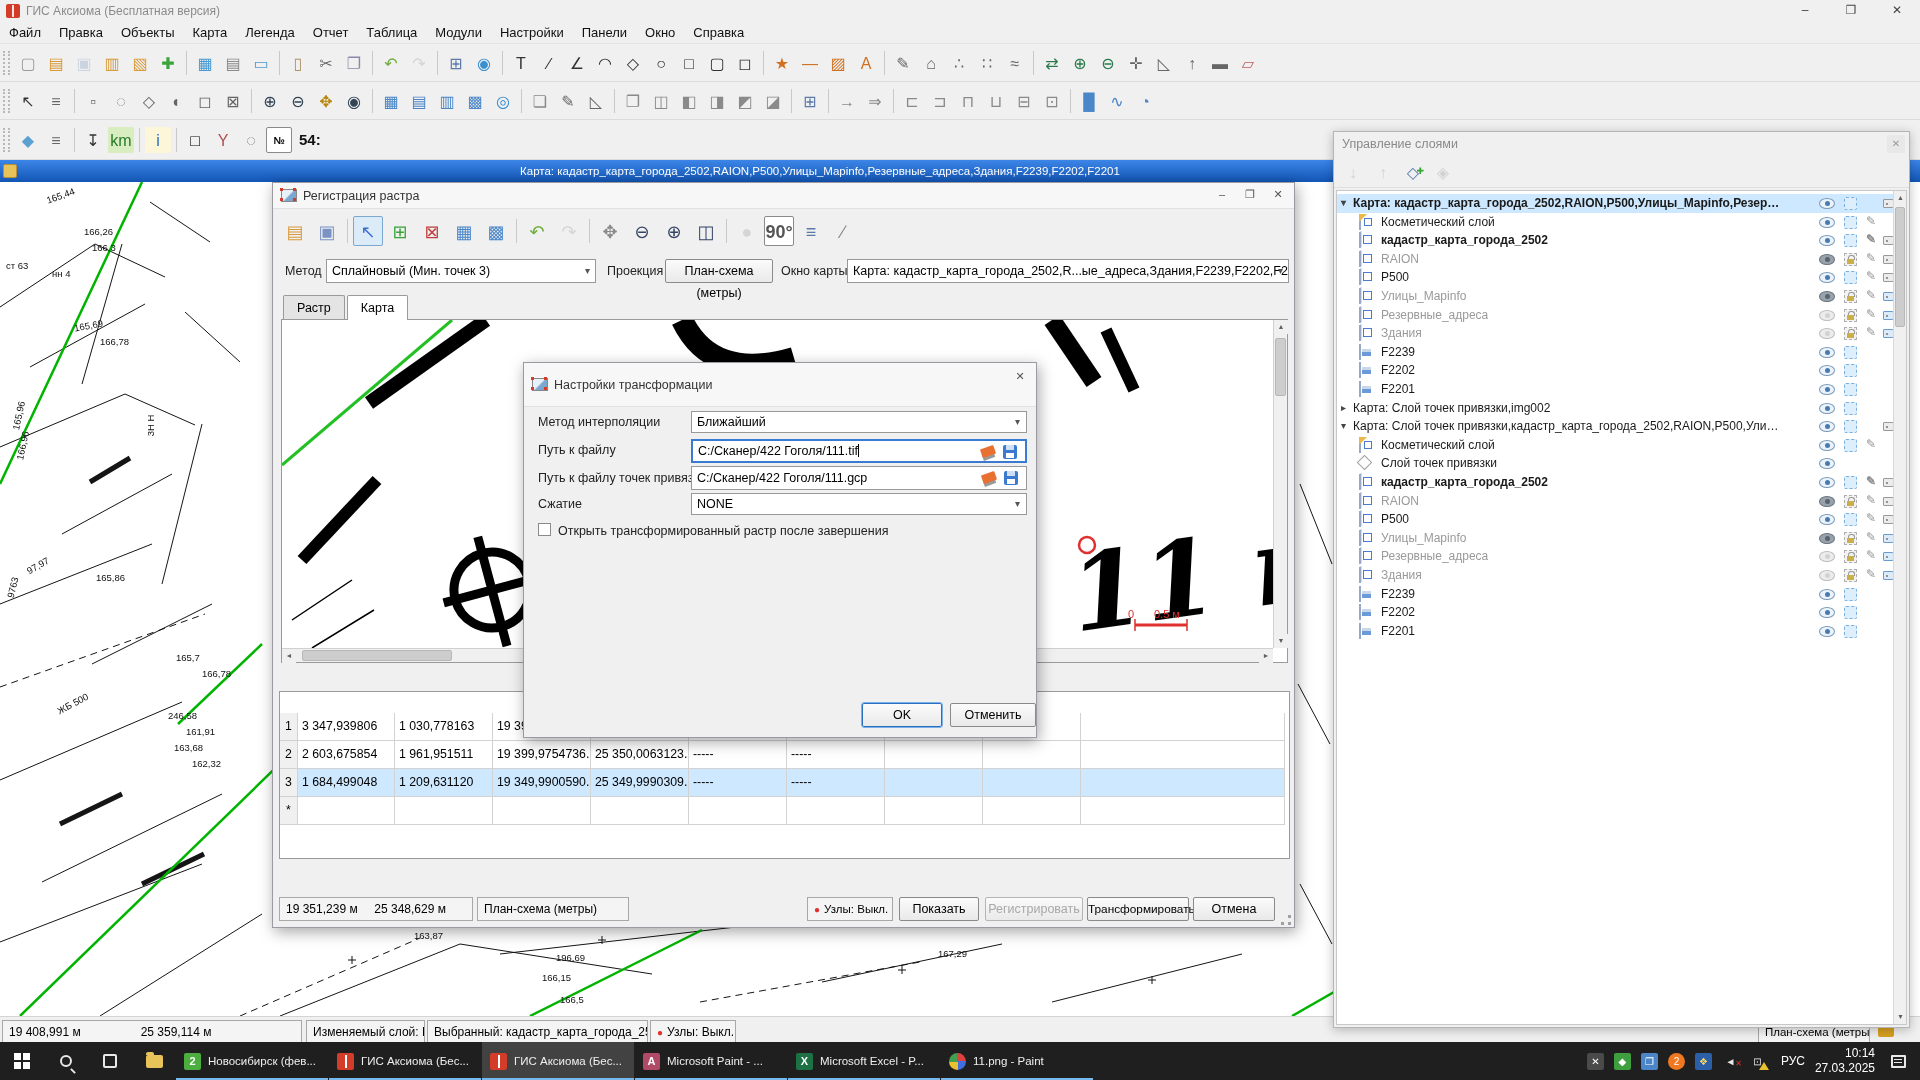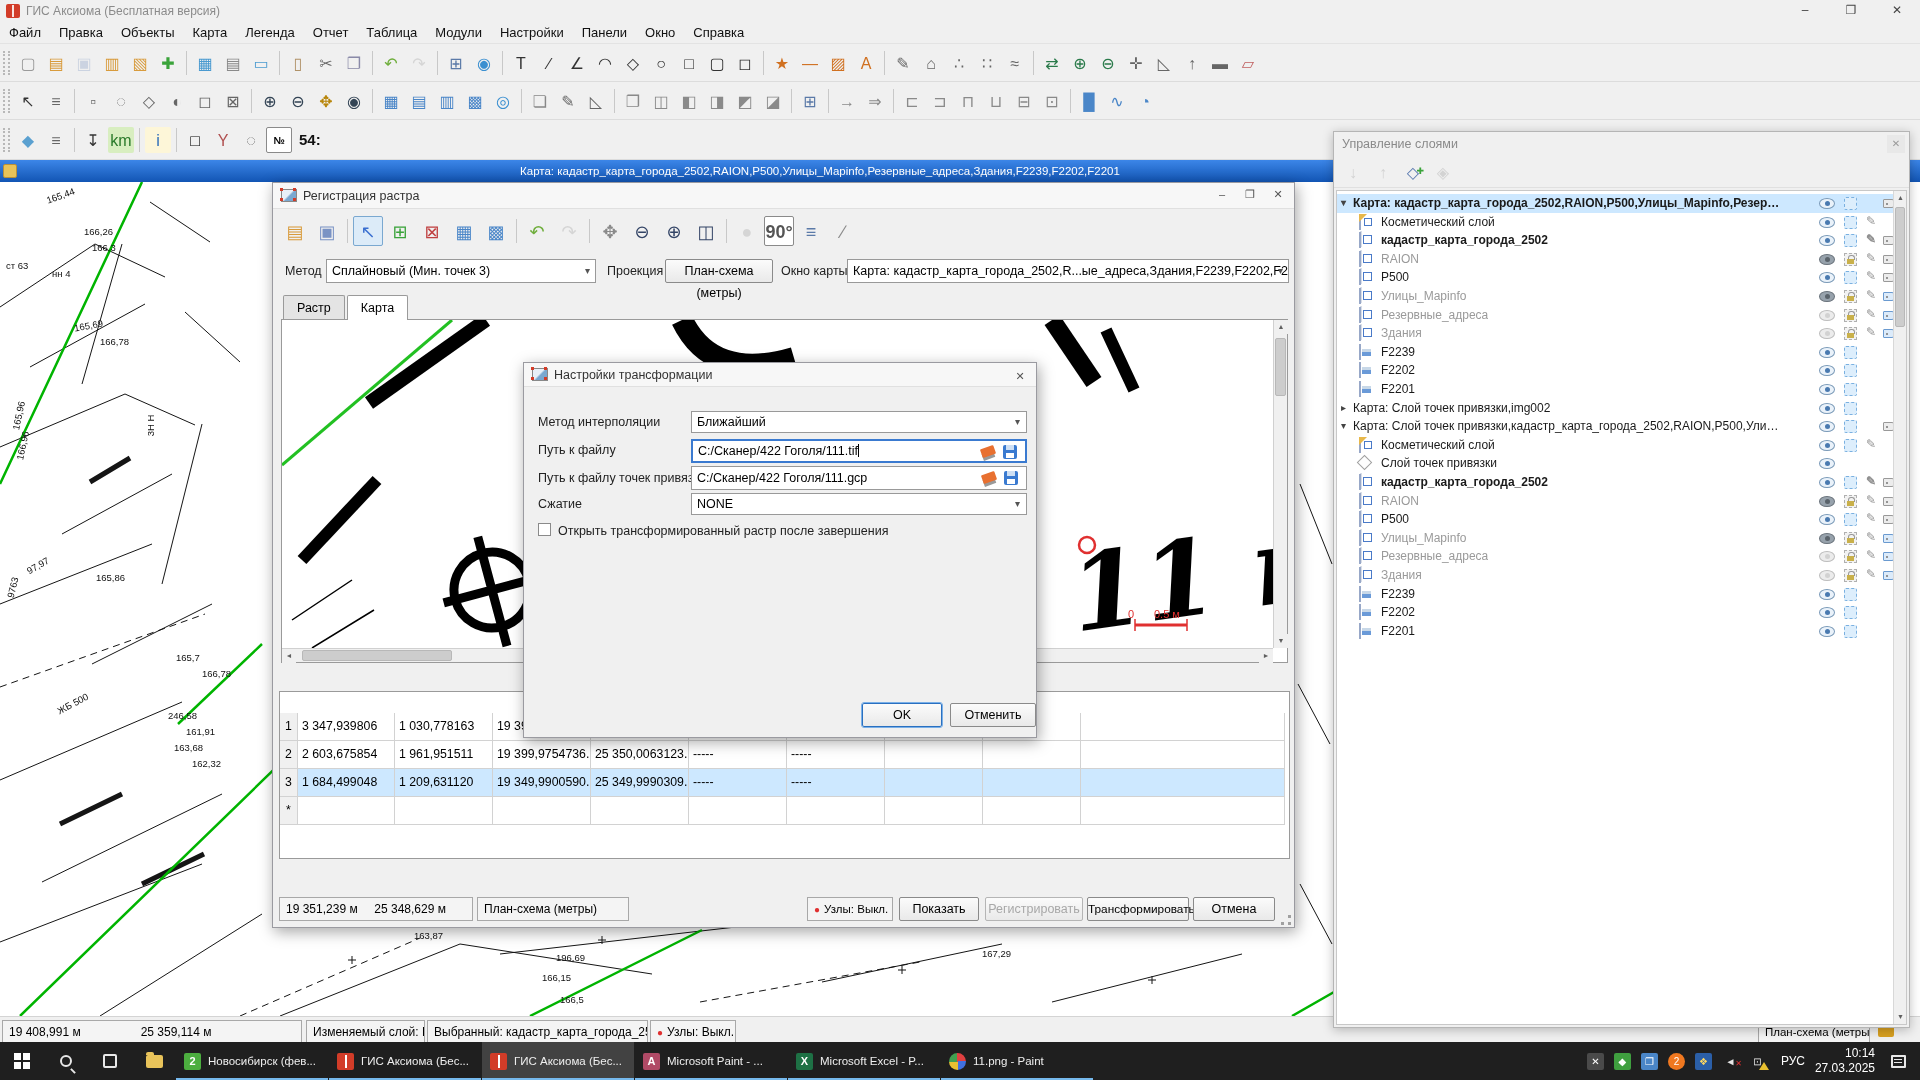--- a/index.html
+++ b/index.html
@@ -67,21 +67,21 @@
   .tcell { position:absolute; top:0; height:100%; border-right:1px solid #d2d2d2; border-bottom:1px solid #d2d2d2; font-size:12.3px; line-height:27px; padding-left:4px; white-space:nowrap; overflow:hidden; background:#fff; }
   .thead .tcell { background:#f0f0f0; font-weight:bold; text-align:center; padding-left:0; line-height:20px; border-right:1px solid #c2c2c2; border-bottom:1px solid #a8a8a8; }
   .numcell { background:#f0f0f0 !important; text-align:center; padding-left:0 !important; }
   .trow.sel .tcell { background:#cde8ff; }
   #reg-bottom { position:absolute; left:0; top:712px; width:100%; height:30px; }
   .sunken { position:absolute; height:24px; top:2px; border:1px solid #a8a8a8; background:#f4f4f4; font-size:12px; line-height:22px; padding-left:6px; white-space:nowrap; overflow:hidden; }
   .reddot { color:#e03030; font-size:10px; margin-right:4px; }
   .gripdots { position:absolute; right:3px; bottom:2px; width:10px; height:10px; border-right:3px dotted #a0a0a0; border-bottom:3px dotted #a0a0a0; }
 
   #tf-dialog { left:523px; top:362px; width:514px; height:376px; z-index:20; }
-  #tf-dialog .dlg-titlebar { height:24px; }
+  #tf-dialog .dlg-titlebar { height:44px; }
   .tf-label { position:absolute; left:14px; font-size:12.5px; color:#222; }
   .tf-combo { position:absolute; left:167px; width:336px; height:22px; background:#fff; border:1px solid #999; font-size:12.5px; line-height:20px; padding-left:5px; }
   .tf-input { position:absolute; left:167px; width:336px; height:24px; background:#fff; border:1px solid #999; font-size:12.5px; line-height:22px; padding-left:5px; white-space:nowrap; }
   .tf-input.focus { border:2px solid #3a7ad0; line-height:20px; }
   .caret { display:inline-block; width:1px; height:13px; background:#000; vertical-align:-2px; }
   .eraser { position:absolute; right:30px; top:6px; width:14px; height:9px; background:#e87030; border-radius:1px; transform:rotate(-20deg); box-shadow:-1px 4px 0 -1px #999; }
   .floppy { position:absolute; right:8px; top:4px; width:14px; height:14px; background:#3a7ad0; border-radius:2px; }
   .floppy::before { content:""; position:absolute; left:3px; top:0; width:8px; height:5px; background:#cfe0f4; }
   .floppy::after { content:""; position:absolute; left:3px; bottom:1px; width:8px; height:5px; background:#fff; }
   .cbx { position:absolute; left:14px; width:13px; height:13px; border:1px solid #8a8a8a; background:#fff; }
@@ -349,21 +349,21 @@
         <div class="maplabel" style="left: 176px; top: 470px;">165,7</div>
         <div class="maplabel" style="left: 202px; top: 486px;">166,78</div>
         <div class="maplabel" style="left: 168px; top: 528px;">246,58</div>
         <div class="maplabel" style="left: 186px; top: 544px;">161,91</div>
         <div class="maplabel" style="left: 174px; top: 560px;">163,68</div>
         <div class="maplabel" style="left: 192px; top: 576px;">162,32</div>
         <div class="maplabel" style="left: 414px; top: 748px;">163,87</div>
         <div class="maplabel" style="left: 556px; top: 770px;">196,69</div>
         <div class="maplabel" style="left: 542px; top: 790px;">166,15</div>
         <div class="maplabel" style="left: 560px; top: 812px;">166,5</div>
-        <div class="maplabel" style="left: 982px; top: 766px;">167,29</div>
+        <div class="maplabel" style="left: 938px; top: 766px;">167,29</div>
       </div>
   </div>
 
   <div id="reg-dialog" class="dialog">
     <div class="dlg-titlebar">
       <span class="img-icon"></span>
       <span class="dlg-title">Регистрация растра</span>
       <span class="dlg-btns">
         <span class="dlg-btn">–</span>
         <span class="dlg-btn">❐</span>

